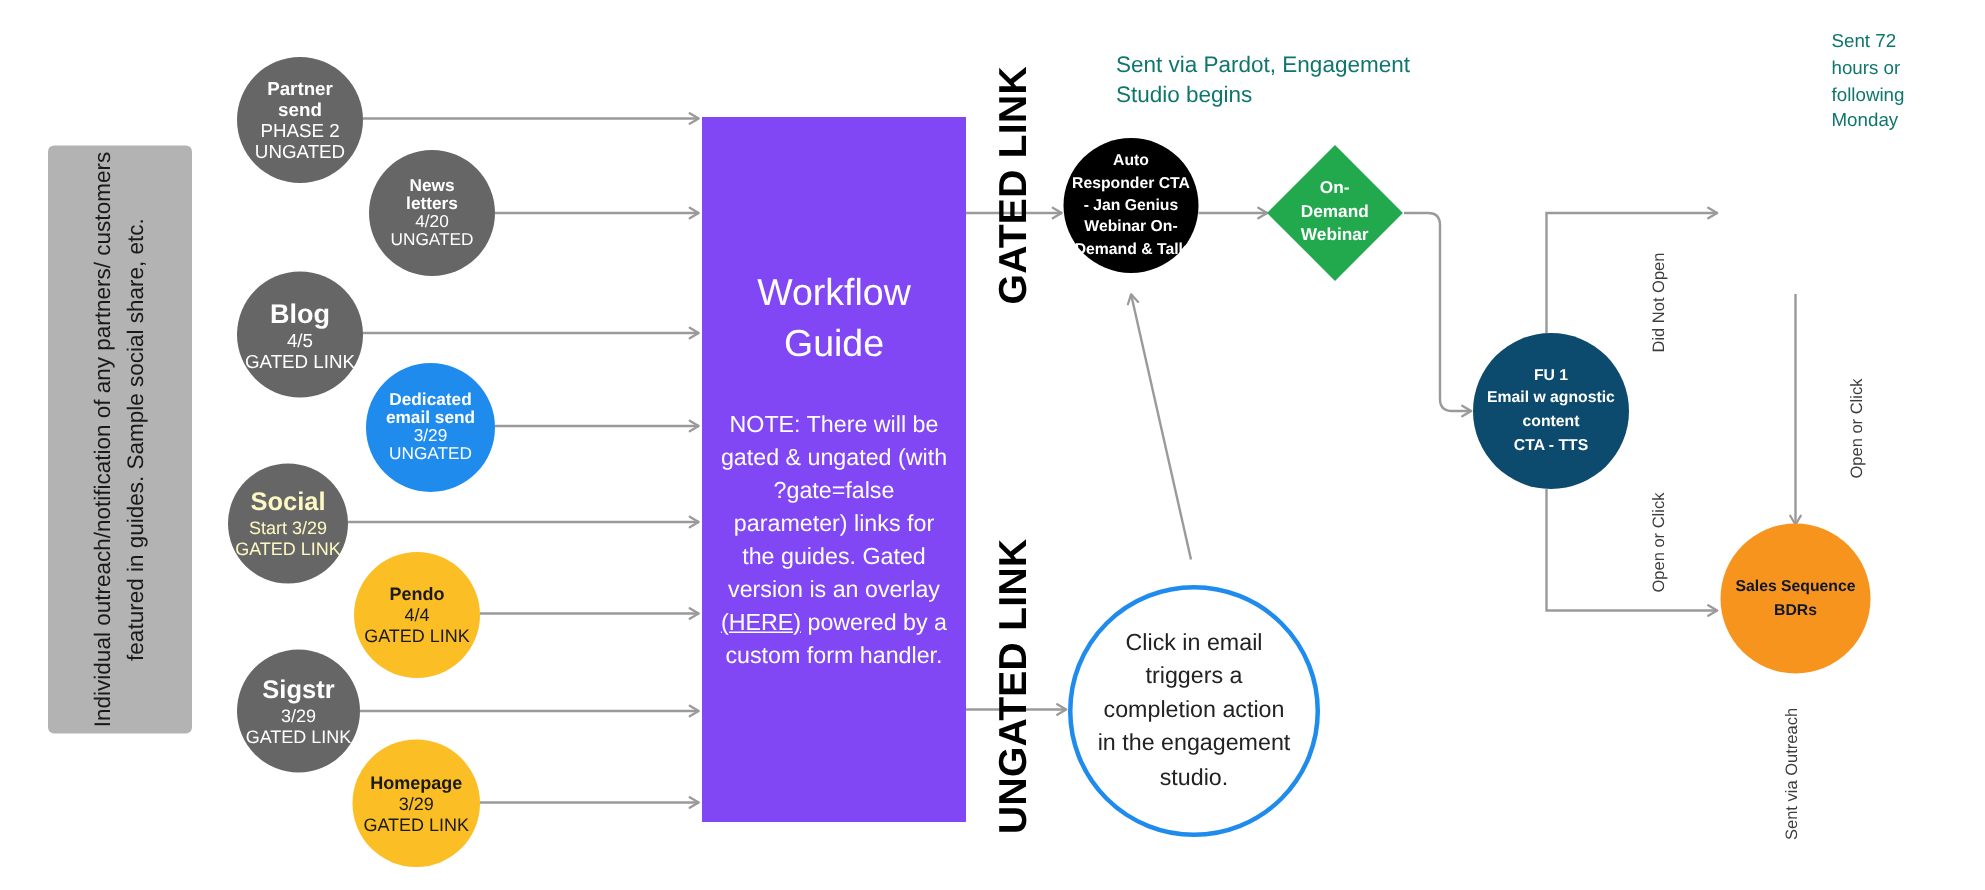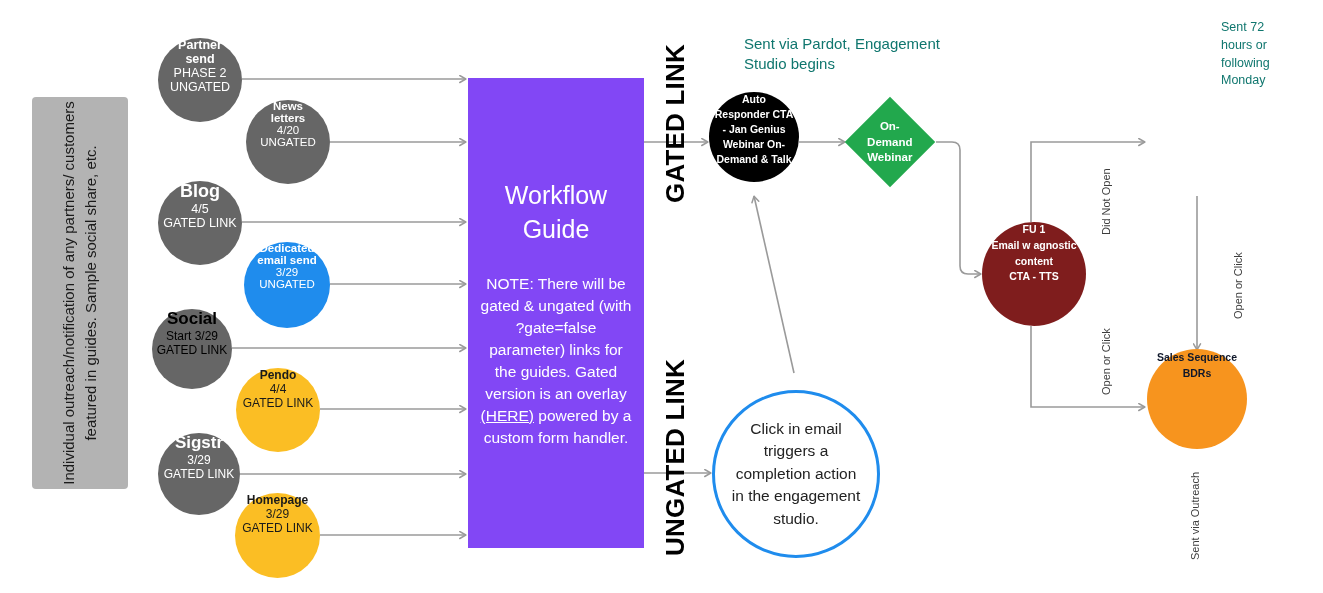--- a/index.html
+++ b/index.html
@@ -23,21 +23,21 @@
   svg.layer {
     position: absolute;
     left: 0;
     top: 0;
     width: 1323px;
     height: 593px;
   }
   .node {
     position: absolute;
     display: flex;
-    align-items: flex-start;
+    align-items: center;
     justify-content: center;
     text-align: center;
     box-sizing: border-box;
   }
   .node .lines {
     width: 100%;
     padding: 0 4px;
     box-sizing: border-box;
   }
   .circle { border-radius: 50%; }
@@ -198,21 +198,21 @@
 
   <div class="node circle" style="left:244px; top:242px; width:86px; height:86px; background:#1f8ced; color:#ffffff;">
     <div class="lines">
       <span class="ln b" style="font-size:11.5px">Dedicated</span>
       <span class="ln b" style="font-size:11.5px">email send</span>
       <span class="ln" style="font-size:11.5px">3/29</span>
       <span class="ln" style="font-size:11.5px">UNGATED</span>
     </div>
   </div>
 
-  <div class="node circle" style="left:152px; top:309px; width:80px; height:80px; background:#666666; color:#000000;">
+  <div class="node circle" style="left:152px; top:309px; width:80px; height:80px; background:#666666; color:#fef9c3;">
     <div class="lines">
       <span class="ln b" style="font-size:17px">Social</span>
       <span class="ln" style="font-size:12px">Start 3/29</span>
       <span class="ln" style="font-size:12px">GATED LINK</span>
     </div>
   </div>
 
   <div class="node circle" style="left:236px; top:368px; width:84px; height:84px; background:#fbbe24; color:#1a1a1a;">
     <div class="lines">
       <span class="ln b" style="font-size:12px">Pendo</span>
@@ -265,21 +265,21 @@
   </div>
 
   <div class="diamond" style="left:858px; top:110px; width:64px; height:64px;">
     <div class="dtext">
       <span class="ln">On-</span>
       <span class="ln">Demand</span>
       <span class="ln">Webinar</span>
     </div>
   </div>
 
-  <div class="node circle" style="left:982px; top:222px; width:104px; height:104px; background:#7f1d1d; color:#ffffff;">
+  <div class="node circle" style="left:982px; top:222px; width:104px; height:104px; background:#0c4a6e; color:#ffffff;">
     <div class="lines" style="font-size:10.5px; font-weight:bold; line-height:1.5;">
       <span class="ln">FU 1</span>
       <span class="ln">Email w agnostic</span>
       <span class="ln">content</span>
       <span class="ln">CTA - TTS</span>
     </div>
   </div>
 
 
   <div class="node circle" style="left:1147px; top:349px; width:100px; height:100px; background:#f7941e; color:#0f172a;">

